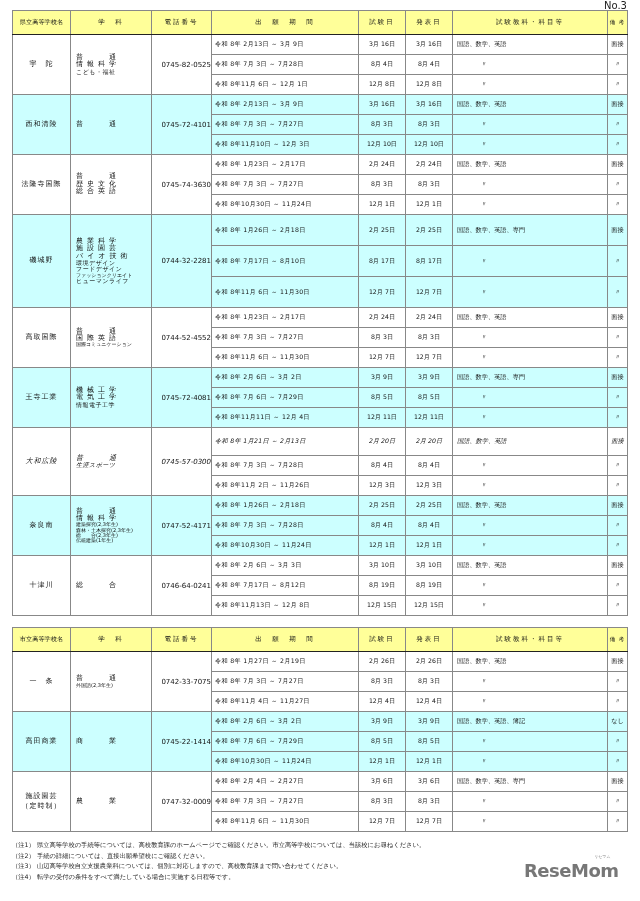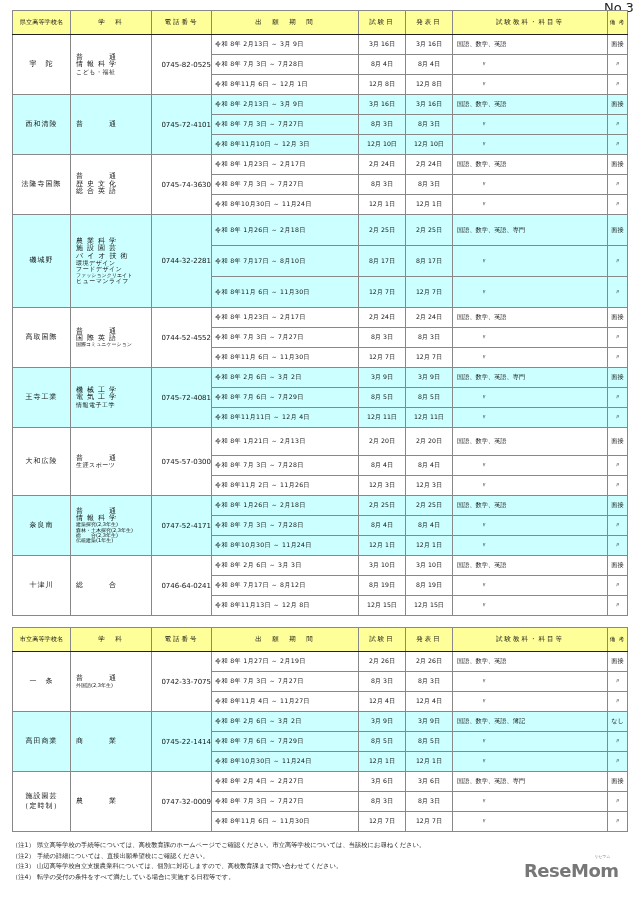--- a/index.html
+++ b/index.html
@@ -1,18 +1,18 @@
 <!DOCTYPE html>
 <html><head>
 <meta charset="utf-8">
 <style>
   html, body { margin:0; padding:0; background:#ffffff; }
   body { width:640px; height:901px; position:relative; overflow:hidden;
          font-family:"DejaVu Sans", "Liberation Sans", sans-serif; color:#111; }
-  .page-no { position:absolute; left:604px; top:0px; font-size:13px; color:#222; }
+  .page-no { position:absolute; left:604px; top:0px; font-size:10px; color:#222; }
   table.sched { position:absolute; left:12px; border-collapse:collapse; table-layout:fixed; width:615px; }
   table.sched td, table.sched th { border:1px solid #888; padding:0; overflow:hidden; white-space:nowrap; }
   table.sched { border:1.5px solid #222; }
   th { background:#ffff99; font-weight:normal; font-size:6.5px; height:23px; border-bottom:1.5px solid #222 !important; letter-spacing:2px; }
   th.school-h { font-size:6.2px; letter-spacing:0; }
   th.note-h { font-size:5.5px; letter-spacing:1px; }
   tr.grp-first td { border-top:1.5px solid #222; }
   tbody.cyan td { background:#ccffff; }
   td.school { text-align:center; font-size:7px; letter-spacing:1px; vertical-align:middle; white-space:normal; line-height:1.3; }
   td.dept { font-size:7px; padding-left:5px !important; vertical-align:middle; line-height:1.05; }
@@ -233,21 +233,21 @@
       </tr>
       <tr style="height: 20px;">
         <td class="period">令和 8年11月11日 ～ 12月 4日</td>
         <td class="date">12月 11日</td>
         <td class="date">12月 11日</td>
         <td class="subj ditto">〃</td>
         <td class="note-c">〃</td>
       </tr>
     </tbody>
     <tbody>
-      <tr class="grp-first" style="height: 28px;">
+      <tr class="grp-first" style="height: 28px; font-style: italic;">
         <td rowspan="3" class="school" style="white-space: pre-line;">大和広陵</td>
         <td rowspan="3" class="dept">
           <span class="ln">普　　通</span>
           <span class="ln md">生涯スポーツ</span>
         </td>
         <td rowspan="3" class="phone">0745-57-0300</td>
         <td class="period">令和 8年 1月21日 ～ 2月13日</td>
         <td class="date">2月 20日</td>
         <td class="date">2月 20日</td>
         <td class="subj">国語、数学、英語</td>

